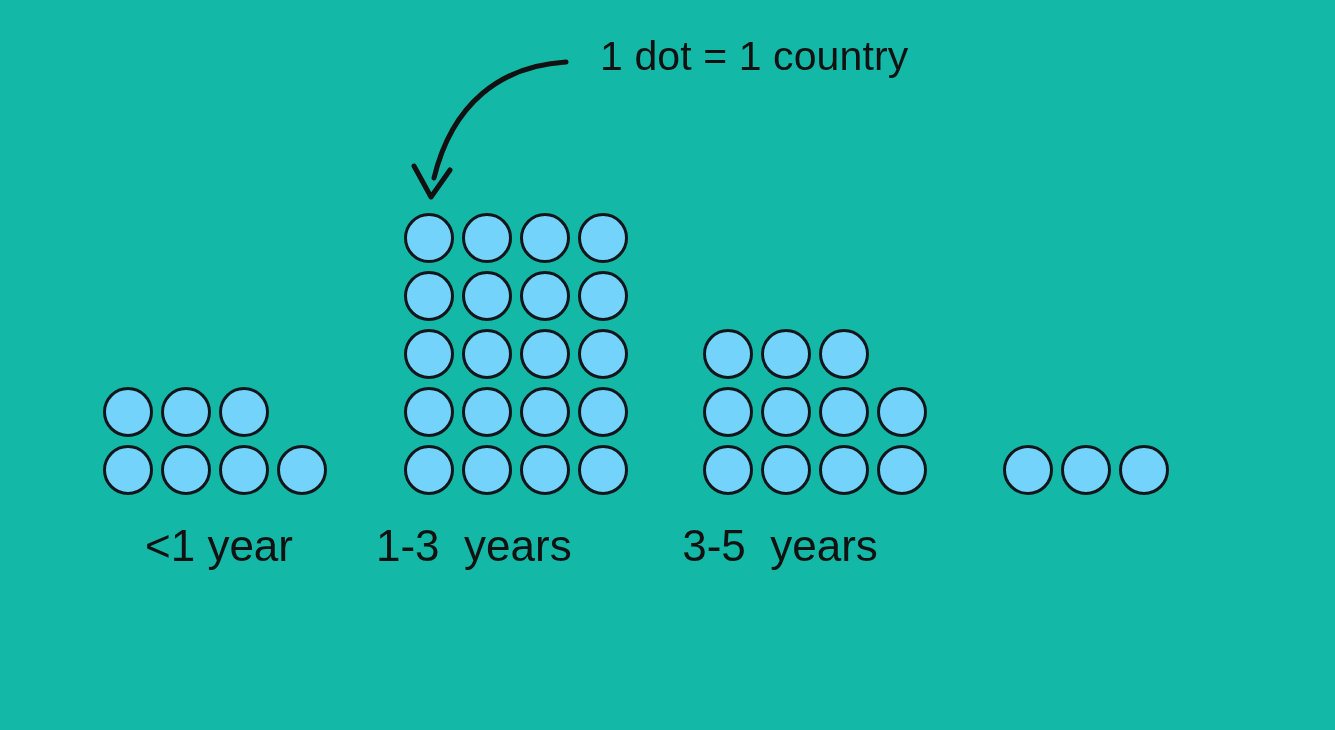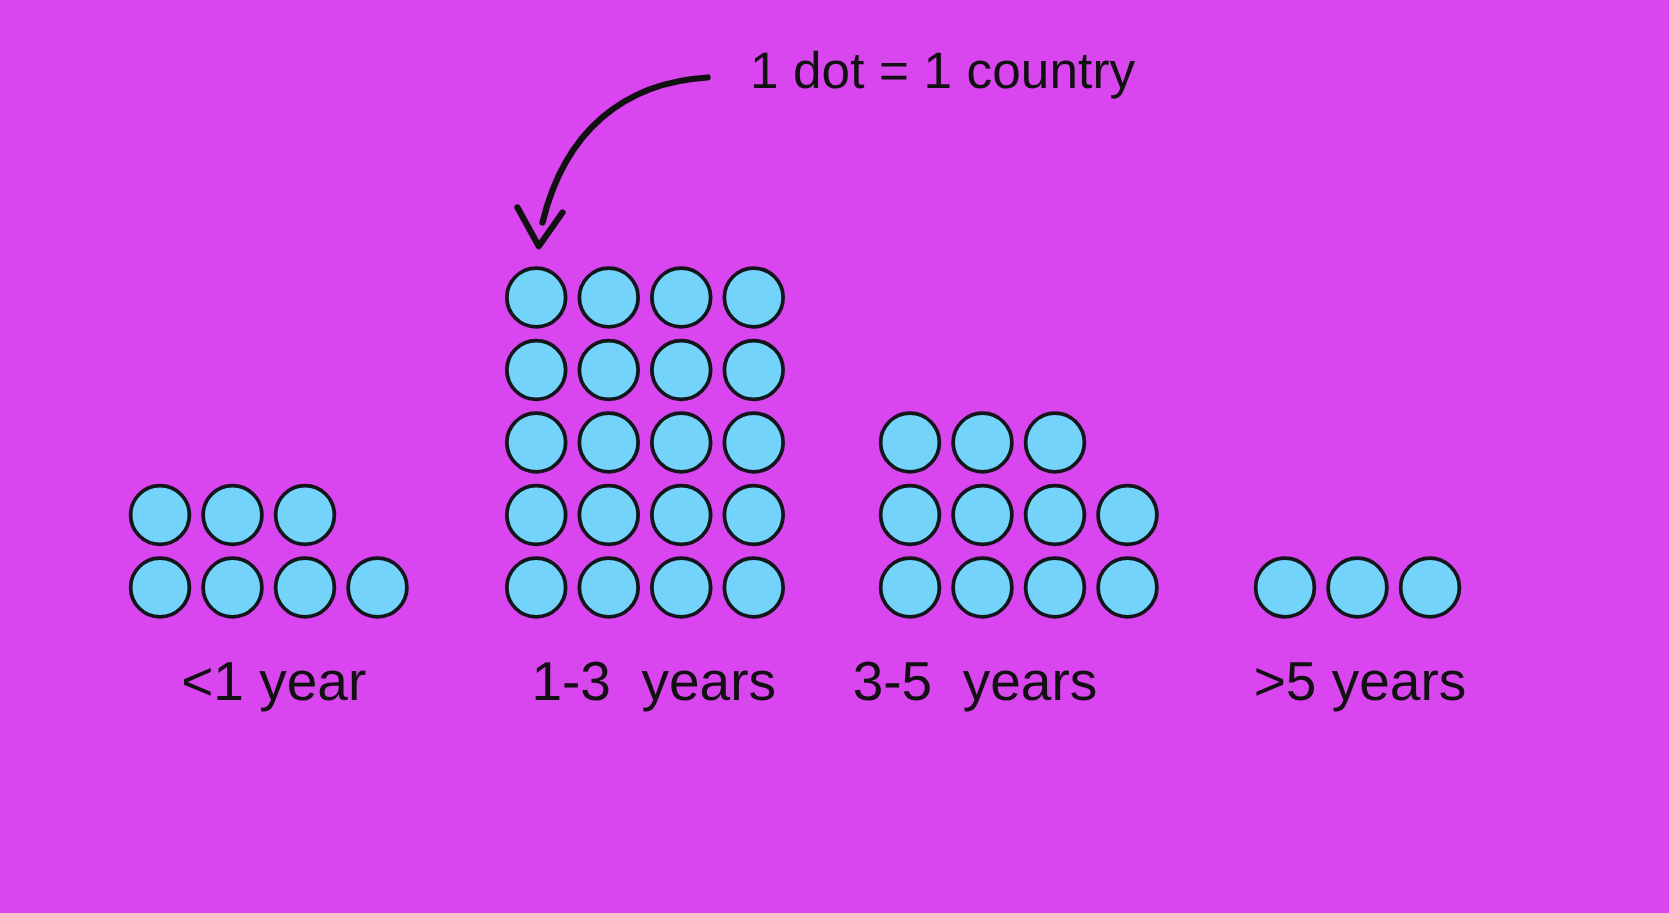--- a/index.html
+++ b/index.html
@@ -7,21 +7,21 @@
     padding: 0;
     background: #ffffff;
   }
   body {
     font-family: "Liberation Sans", sans-serif;
   }
   #stage {
     position: relative;
     width: 1335px;
     height: 730px;
-    background: #d946ef;
+    background: #14b8a6;
     overflow: hidden;
   }
 
   
   #annotation-layer {
     position: absolute;
     left: 0;
     top: 0;
     width: 1335px;
     height: 730px;
@@ -135,21 +135,21 @@
       <div class="dot"></div>
       <div class="dot"></div>
     </div>
     <div class="dot-row">
       <div class="dot"></div>
       <div class="dot"></div>
       <div class="dot"></div>
       <div class="dot"></div>
     </div>
   </div>
-  <div class="group-label" style="left:407px; width:232px; text-align:center;">1-3  years</div>
+  <div class="group-label" style="left:376px; width:232px; text-align:left;">1-3  years</div>
 
   <div class="dot-group" style="left:703px; top:325px;">
     <div class="dot-row">
       <div class="dot"></div>
       <div class="dot"></div>
       <div class="dot"></div>
     </div>
     <div class="dot-row">
       <div class="dot"></div>
       <div class="dot"></div>
@@ -165,16 +165,15 @@
   </div>
   <div class="group-label" style="left:664px; width:232px; text-align:center;">3-5  years</div>
 
   <div class="dot-group" style="left:1003px; top:441px;">
     <div class="dot-row">
       <div class="dot"></div>
       <div class="dot"></div>
       <div class="dot"></div>
     </div>
   </div>
-  <div class="group-label" style="left:1001px; width:174px; text-align:center;">&gt;5 years</div>
 
 
 </div>
 
 </body></html>

